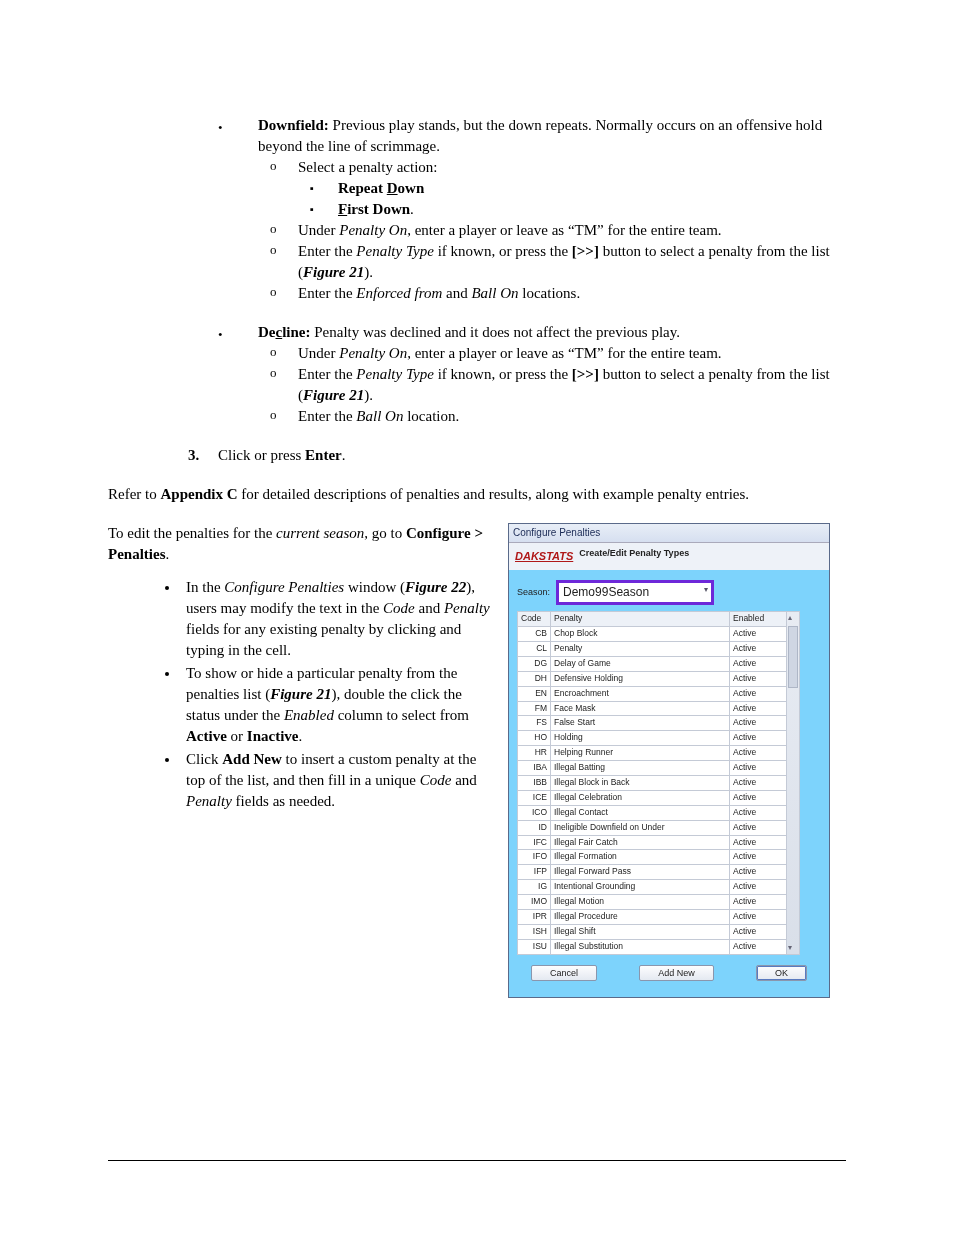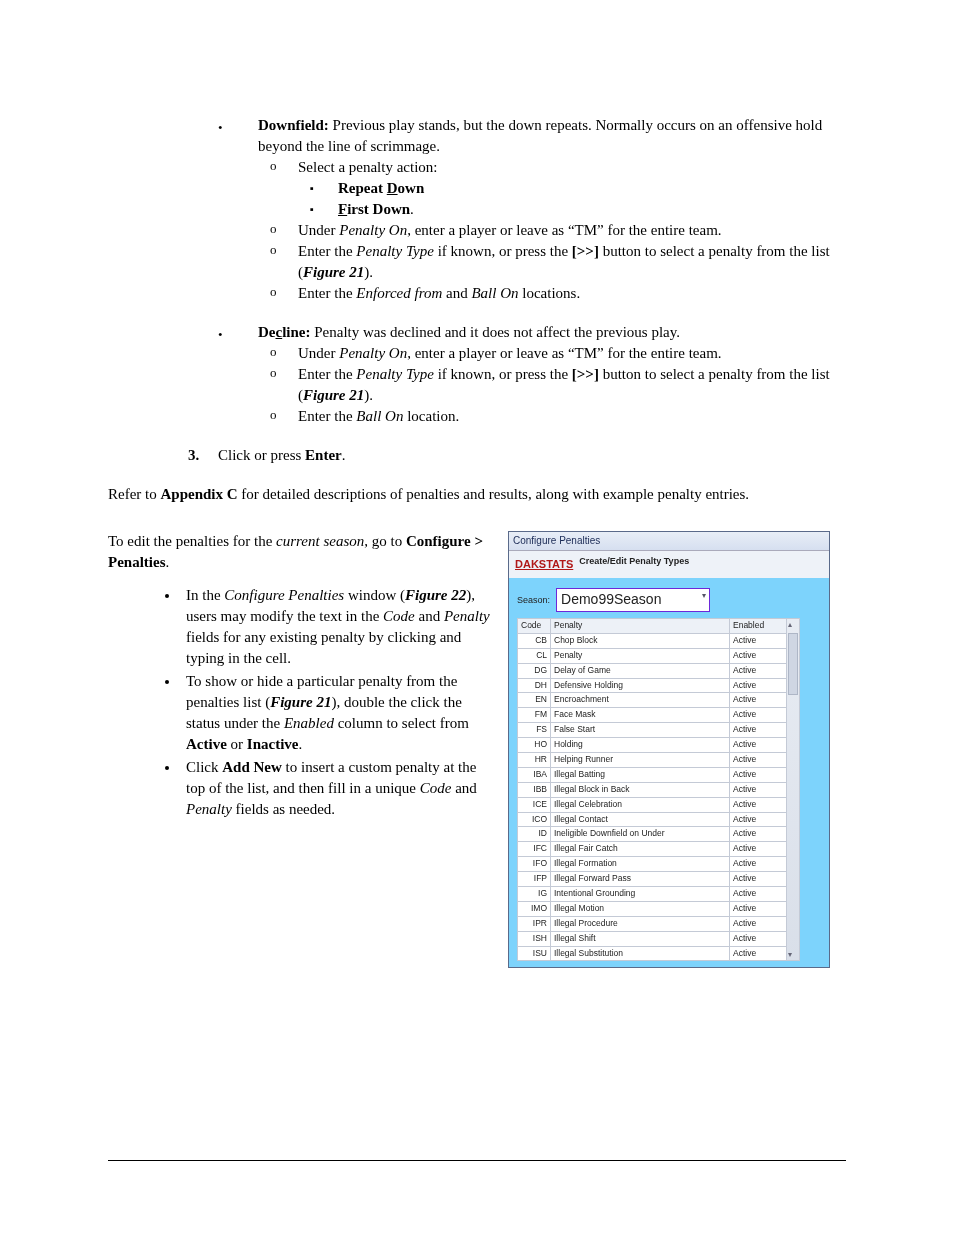--- a/index.html
+++ b/index.html
@@ -30,44 +30,44 @@
   .sub2-row { display: flex; margin-left: 40px; }
   .sub2-mark { width: 40px; padding-left: 12px; box-sizing: border-box; font-size: 11px; padding-top: 3px;}
   .sub2-body { flex: 1; }
   .ol-row { display: flex; margin-left: -110px; padding-left: 110px;}
   .ol-num { width: 30px; margin-left:-30px; font-weight: bold; }
   b, .b { font-weight: bold; }
   i, .i { font-style: italic; }
   .u { text-decoration: underline; }
   .para { margin: 8px 0 0 -110px; padding-left: 0; }
 
-  .two-col { display: flex; margin-top: 26px; margin-left:-110px;}
+  .two-col { display: flex; margin-top: 18px; margin-left:-110px;}
   .left-col { width: 400px; padding-right:14px; box-sizing:border-box; padding-left:0;}
   .left-col .intro{ margin-left:0;}
   .left-col ul{ margin:12px 0 0 0; padding-left: 72px;}
   .left-col li{ margin-bottom:2px; padding-left:6px;}
   .right-col { flex:1; }
 
   
   .dlg {
     border: 1px solid #5a6a8a;
     background: #eef2f8;
     font-family: Tahoma, Arial, sans-serif;
     font-size: 9px;
     color: #222;
     width: 320px;
   }
   .dlg-title { background: linear-gradient(#e8eef7,#d6dff0); padding: 2px 4px; font-size:10px; color:#1a2a55; border-bottom:1px solid #aab; }
   .dlg-head { display:flex; padding:4px 6px 6px 6px; gap:6px; }
-  .dlg-logo { color:#b01818; font-weight:bold; font-size:11px; text-decoration:underline; white-space:nowrap; padding-top:2px;}
+  .dlg-logo { color:#b01818; font-weight:bold; font-style:italic; font-size:11px; text-decoration:underline; white-space:nowrap; padding-top:2px;}
   .dlg-subtitle { font-weight:bold; font-size:9px; }
   .dlg-note { font-size:8px; line-height:1.1; }
   .dlg-body { padding: 10px 8px 6px 8px; background:#7dd3fc;}
   .season-row{ display:flex; align-items:center; gap:6px; font-size:9px; margin-bottom:6px;}
-  .season-dd{ border:1px solid #6d28d9; background:#fff; padding:1px 18px 1px 4px; font-size:14px; position:relative; width:130px;}
+  .season-dd{ border:3px solid #6d28d9; background:#fff; padding:1px 18px 1px 4px; font-size:12px; position:relative; width:130px;}
   .season-dd:after{content:"▾"; position:absolute; right:3px; top:1px; font-size:8px; color:#556;}
   .tbl-wrap{ display:flex; }
   table.ptable { border-collapse: collapse; width: 270px; background:#fff; }
   table.ptable th, table.ptable td { border:1px solid #c4cad6; padding:1px 3px; font-size:8.5px; text-align:left; font-weight:normal;}
   table.ptable th { background:#edf1f7; }
   table.ptable td.c1{ width:26px;text-align:right;}
   table.ptable td.c3{ width:50px;}
   .sbar{ width:12px; border:1px solid #c4cad6; border-left:none; background:linear-gradient(#e8ecf3,#d9dfe9); position:relative;}
   .sbar:before{content:"▴"; position:absolute; top:0; left:1px; font-size:8px; color:#667;}
   .sbar:after{content:"▾"; position:absolute; bottom:0; left:1px; font-size:8px; color:#667;}
@@ -296,20 +296,25 @@
                       <td class="c1">ISU</td>
                       <td>Illegal Substitution</td>
                       <td class="c3">Active</td>
                     </tr>
                   </tbody>
               </table>
               <div class="sbar">
                   <div class="thumb"></div>
                 </div>
             </div>
+            <div class="dlg-btns">
+              <div class="dlg-btn">Cancel</div>
+              <div class="dlg-btn">Add New</div>
+              <div class="dlg-btn primary">OK</div>
+            </div>
           </div>
         </div>
       </div>
     </div>
 
   </div>
   <div class="footer-line"></div>
 </div>
 
 </body></html>

